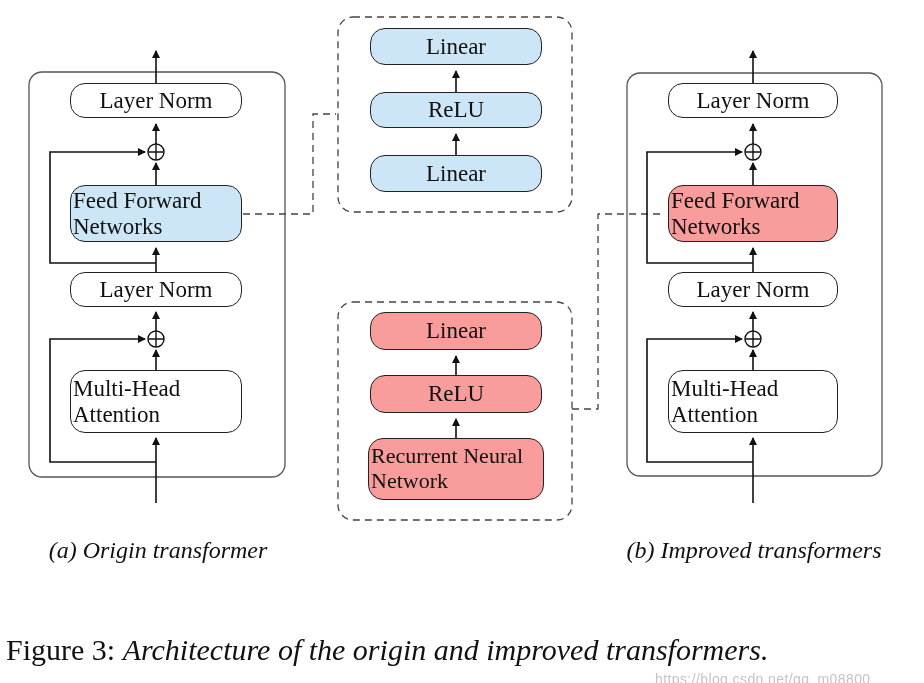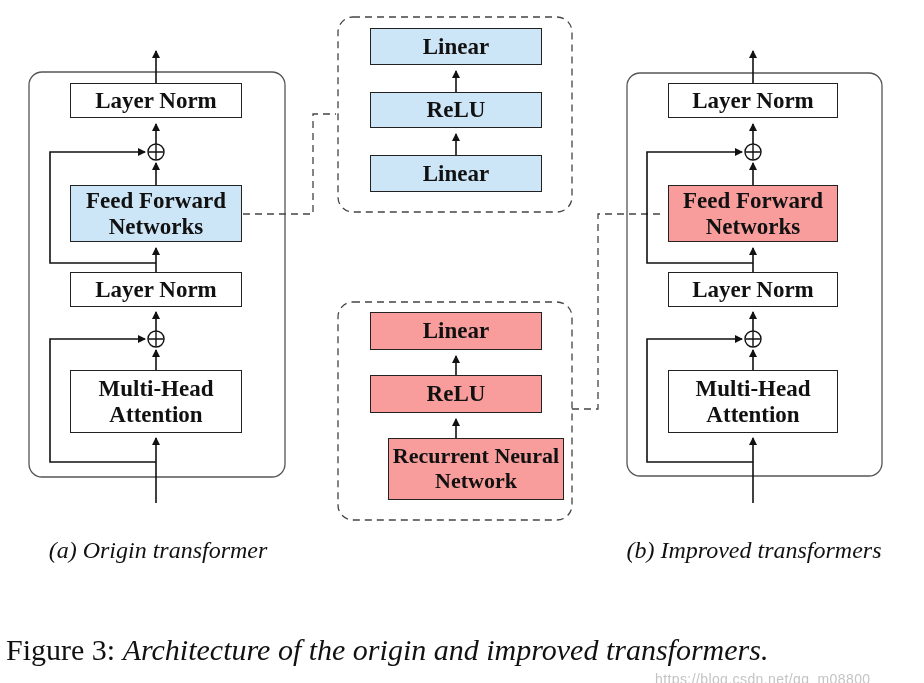--- a/index.html
+++ b/index.html
@@ -1,21 +1,21 @@
 <!DOCTYPE html>
 <html><head>
 <meta charset="utf-8">
 <style>
   html,body{margin:0;padding:0;background:#ffffff;}
   .stage{position:relative;width:924px;height:683px;background:#ffffff;overflow:hidden;
          font-family:"Liberation Serif","DejaVu Serif",serif;color:#111;}
   .lines{position:absolute;left:0;top:0;width:924px;height:683px;}
   .box{position:absolute;display:flex;align-items:center;justify-content:center;
-       text-align:center;border:1.2px solid #222;border-radius:0;background:#fff;
-       font-size:23px;line-height:1.13;padding:1px 2px;box-sizing:border-box;font-weight:bold;}
+       border:1.2px solid #222;border-radius:15px;background:#fff;
+       font-size:23px;line-height:1.13;padding:1px 2px;box-sizing:border-box;}
   .blue{background:#cde6f7;}
   .pink{background:#f89c9c;}
   .subcaption{position:absolute;top:537px;font-size:24px;text-align:center;white-space:nowrap;font-style:italic;}
   .figcaption{position:absolute;left:6px;top:633px;width:914px;font-size:30px;white-space:nowrap;}
   .figcaption .ital{font-style:italic;}
   .watermark{position:absolute;left:655px;top:671px;font-family:"Liberation Sans","DejaVu Sans",sans-serif;
              font-size:14px;color:rgba(185,185,185,0.85);letter-spacing:.4px;z-index:5;white-space:nowrap;}
 </style>
 </head>
 <body>
@@ -96,21 +96,21 @@
   <div class="box pink" style="left:668px;top:185px;width:170px;height:57px">Feed Forward Networks</div>
   <div class="box" style="left:668px;top:272px;width:170px;height:35px">Layer Norm</div>
   <div class="box" style="left:668px;top:370px;width:170px;height:63px">Multi-Head Attention</div>
 
   <div class="box blue" style="left:370px;top:28px;width:172px;height:37px">Linear</div>
   <div class="box blue" style="left:370px;top:92px;width:172px;height:36px">ReLU</div>
   <div class="box blue" style="left:370px;top:155px;width:172px;height:37px">Linear</div>
 
   <div class="box pink" style="left:370px;top:312px;width:172px;height:38px">Linear</div>
   <div class="box pink" style="left:370px;top:375px;width:172px;height:38px">ReLU</div>
-  <div class="box pink" style="left:388px;top:438px;width:176px;height:62px;font-size:22px">Recurrent Neural Network</div>
+  <div class="box pink" style="left:368px;top:438px;width:176px;height:62px;font-size:22px">Recurrent Neural Network</div>
 
   <div class="subcaption" style="left:27px;width:262px">(a) Origin transformer</div>
   <div class="subcaption" style="left:607px;width:294px">(b) Improved transformers</div>
 
   <div class="figcaption">
     <span>Figure 3:</span>
     <span class="ital">Architecture of the origin and improved transformers.</span>
   </div>
 
   <div class="watermark">https://blog.csdn.net/qq_m08800</div>

